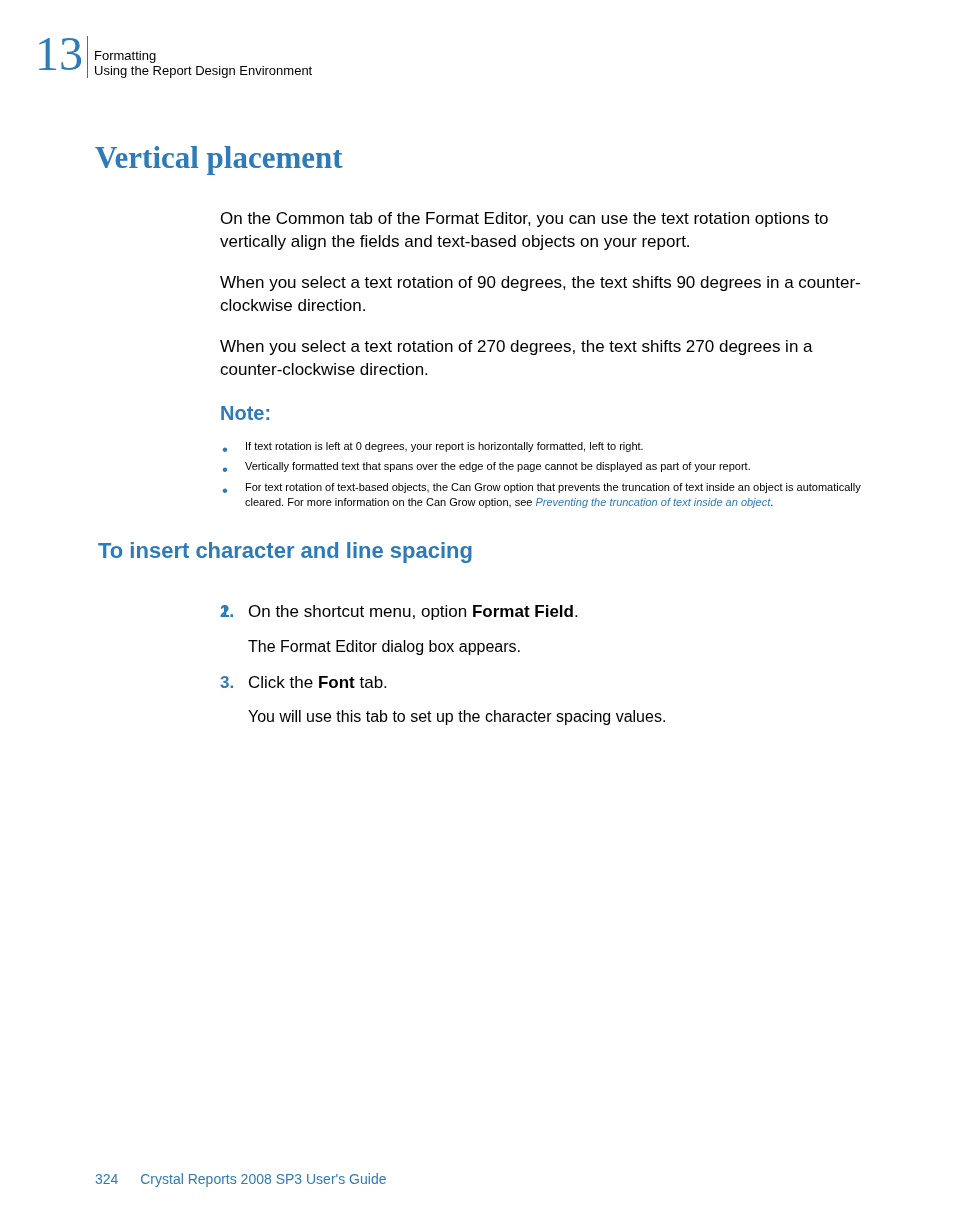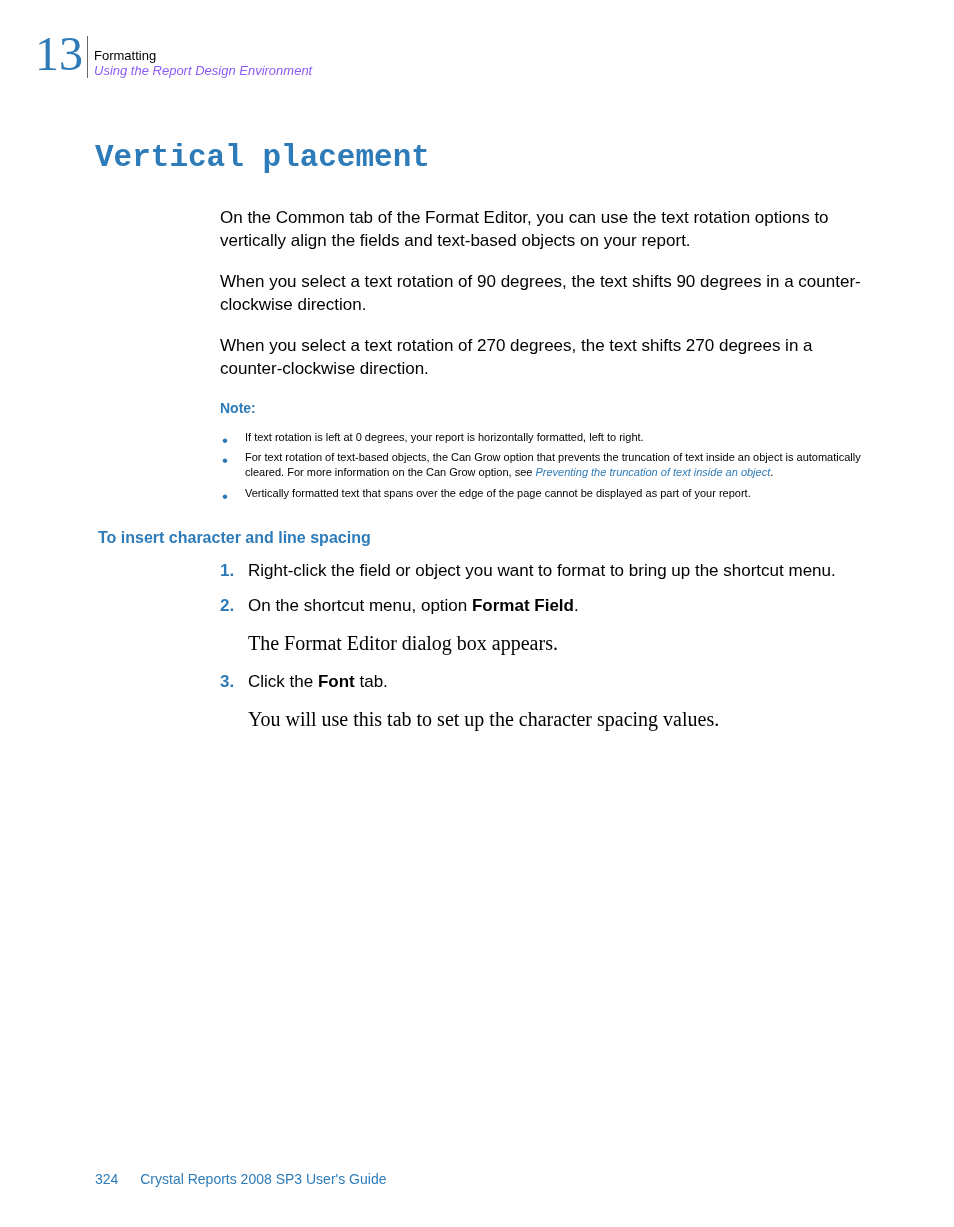--- a/index.html
+++ b/index.html
@@ -39,47 +39,46 @@
     flex-direction: column;
     justify-content: flex-start;
     padding-top: 4px;
   }
   .header-chapter {
     font-size: 13px;
     color: #000;
   }
   .header-section {
     font-size: 13px;
-    font-style: italic;
-    color: #8b5cf6;
+    color: #000000;
   }
   .content {
     position: absolute;
     top: 140px;
     left: 95px;
     right: 90px;
   }
   .h1 {
-    font-family: Liberation Mono, monospace;
+    font-family: Liberation Serif, serif;
     font-size: 31px;
     font-weight: bold;
     color: #2d7bb8;
     margin-bottom: 32px;
   }
   .body-text {
     margin-left: 125px;
     font-size: 17px;
     line-height: 1.35;
     color: #000;
   }
   .para {
     margin-bottom: 18px;
   }
   .note-label {
-    font-size: 14px;
+    font-size: 20px;
     font-weight: bold;
     color: #2d7bb8;
     margin-bottom: 12px;
   }
   .bullet-list {
     list-style: none;
   }
   .bullet-item {
     position: relative;
     padding-left: 25px;
@@ -95,25 +94,25 @@
     font-size: 17px;
   }
   .link-text {
     color: #2d7bb8;
     font-style: italic;
   }
   .h1-second {
     margin-top: 36px;
   }
   .h3 {
-    font-size: 16px;
+    font-size: 22px;
     font-weight: bold;
     color: #2d7bb8;
     margin-top: 28px;
-    margin-bottom: 13px;
+    margin-bottom: 37px;
     margin-left: 3px;
   }
   .ordered-list {
     list-style: none;
     counter-reset: step;
   }
   .ordered-item {
     position: relative;
     padding-left: 28px;
     margin-bottom: 12px;
@@ -121,25 +120,24 @@
     line-height: 1.35;
   }
   .ordered-num {
     position: absolute;
     left: 0;
     font-weight: bold;
     color: #2d7bb8;
   }
   .sub-text {
     padding-left: 28px;
-    font-size: 20px;
+    font-size: 16px;
     line-height: 1.35;
     margin-bottom: 14px;
     margin-top: 10px;
-    font-family: Liberation Serif, serif;
   }
   .bold {
     font-weight: bold;
   }
   .footer {
     position: absolute;
     bottom: 40px;
     left: 95px;
     font-size: 14px;
     color: #2d7bb8;
@@ -167,36 +165,35 @@
 
   <div class="body-text">
     <div class="para">On the Common tab of the Format Editor, you can use the text rotation options to vertically align the fields and text-based objects on your report.</div>
     <div class="para">When you select a text rotation of 90 degrees, the text shifts 90 degrees in a counter-clockwise direction.</div>
     <div class="para">When you select a text rotation of 270 degrees, the text shifts 270 degrees in a counter-clockwise direction.</div>
 
     <div class="note-label">Note:</div>
 
     <ul class="bullet-list">
       <li class="bullet-item">If text rotation is left at 0 degrees, your report is horizontally formatted, left to right.</li>
+      <li class="bullet-item">Vertically formatted text that spans over the edge of the page cannot be displayed as part of your report.</li>
       <li class="bullet-item">
         <span>For text rotation of text-based objects, the Can Grow option that prevents the truncation of text inside an object is automatically cleared. For more information on the Can Grow option, see </span><span class="link-text">Preventing the truncation of text inside an object</span><span>.</span>
       </li>
-      <li class="bullet-item">Vertically formatted text that spans over the edge of the page cannot be displayed as part of your report.</li>
     </ul>
   </div>
 
 
 
   <div class="h3">To insert character and line spacing</div>
 
   <div class="body-text">
     <ol class="ordered-list">
       <li class="ordered-item">
         <span class="ordered-num">1.</span>
-        <span>Right-click the field or object you want to format to bring up the shortcut menu.</span>
       </li>
       <li class="ordered-item">
         <span class="ordered-num">2.</span>
         <span><span>On the shortcut menu, option </span><span class="bold">Format Field</span><span>.</span></span>
       </li>
     </ol>
     <div class="sub-text">The Format Editor dialog box appears.</div>
     <ol class="ordered-list">
       <li class="ordered-item">
         <span class="ordered-num">3.</span>

